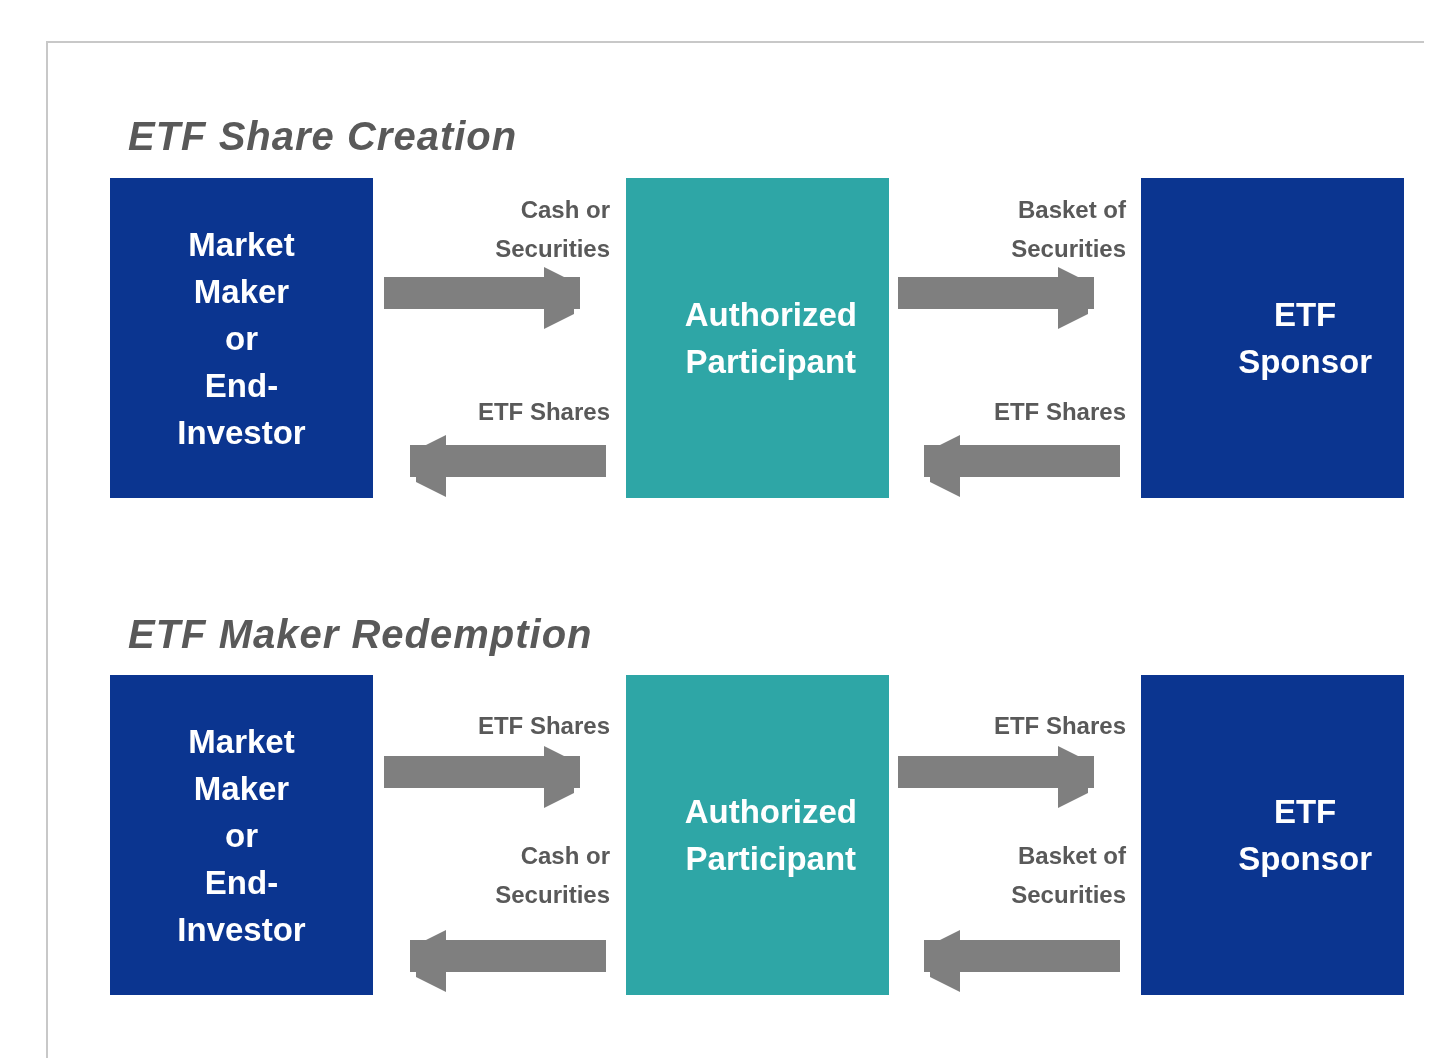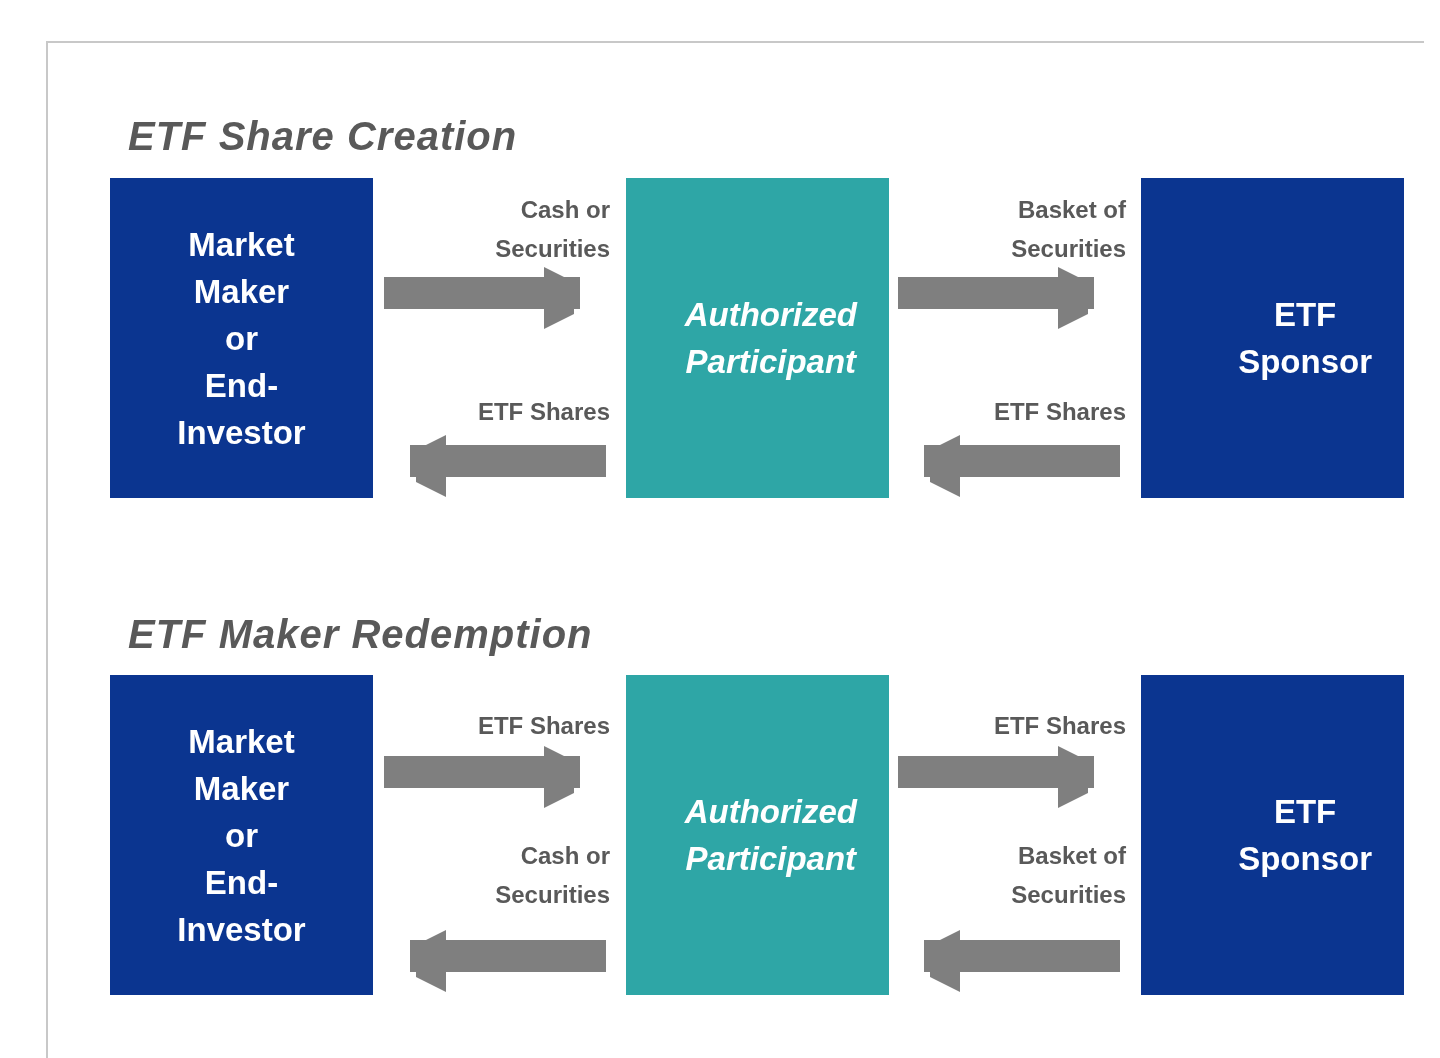--- a/index.html
+++ b/index.html
@@ -33,21 +33,21 @@
 
   .box{
     position:absolute;
     width:263px;
     display:flex;
     align-items:center;
     justify-content:flex-end;
     text-align:center;
   }
   .box-blue{ background:var(--box-blue,#0b3590); }
-  .box-teal{ background:var(--box-teal,#2ea6a6);font-style:italic; }
+  .box-teal{ background:var(--box-teal,#2ea6a6); }
   .box-label{
     color:#ffffff;
     font-size:33px;
     font-weight:bold;
     line-height:47px;
     white-space:pre-line;
   }
 
   .flow-label{
     position:absolute;

